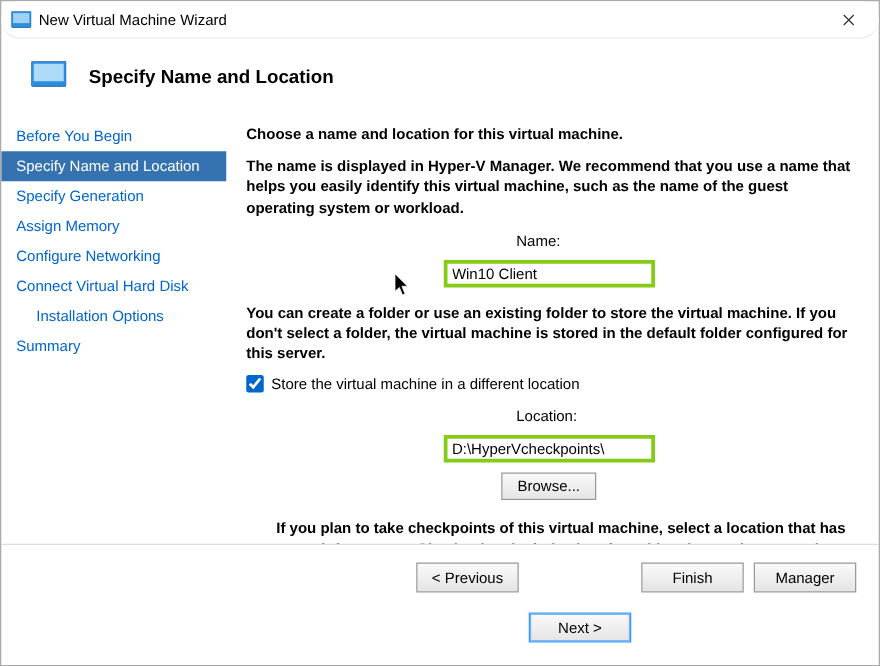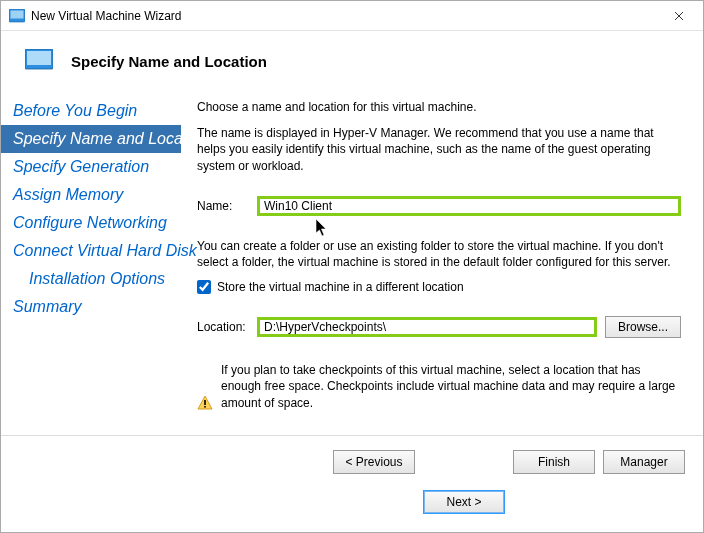--- a/index.html
+++ b/index.html
@@ -21,20 +21,21 @@
       background: #fff;
     }
     
     .titlebar {
       height: 30px;
       display: flex;
       align-items: center;
       padding: 0 4px 0 8px;
       background: #fff;
       border-bottom: 1px solid #e4e4e4;
+      border-radius: 15px;
     }
     .titlebar .icon {
       width: 16px; height: 16px;
       margin-right: 6px;
       display: flex; align-items: center; justify-content: center;
     }
     .titlebar .title { color: #000; font-size: 12px; flex: 1; }
     .titlebar .close {
       width: 40px; height: 28px;
       display: flex; align-items: center; justify-content: center;
@@ -56,47 +57,47 @@
       overflow: hidden;
     }
     
     .sidebar {
       width: 180px;
       padding: 8px 0 0 0;
       border-right: none;
     }
     .sidebar .step {
       padding: 5px 8px 5px 12px;
-      font-size: 16px;
+      font-size: 12px;
       color: #0066cc;
       cursor: pointer;
       white-space: nowrap;
-      font-style: italic;
     }
     .sidebar .step.current {
       background: #3572b0;
       color: #fff;
     }
     .sidebar .substep { padding-left: 28px; }
     
     .content {
       flex: 1;
       padding: 10px 22px 0 16px;
       display: flex;
       flex-direction: column;
       gap: 10px;
       font-size: 12px;
       color: #000;
     }
-    .content p { line-height: 1.35; }
+    .content p { line-height: 1.35; font-weight: bold; }
     .field-row {
       display: flex;
       align-items: center;
       gap: 8px;
-      margin: 12px 0;
+      margin: 2px 0;
+      flex-direction: column;
     }
     .field-row .label { width: 52px; }
     .field-row input[type="text"] {
       flex: 1;
       height: 20px;
       padding: 1px 4px;
       border: 3px solid #84cc16;
       font-family: inherit;
       font-size: 12px;
     }

